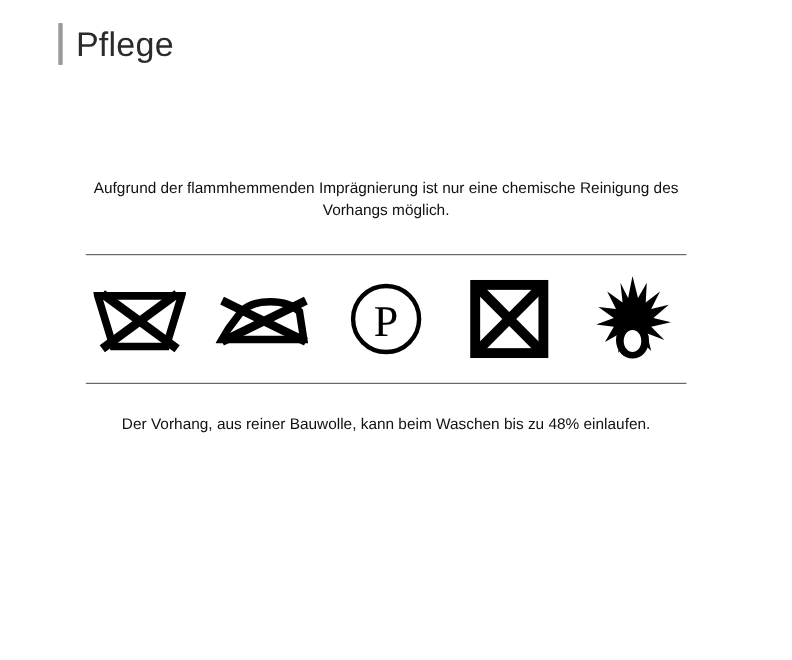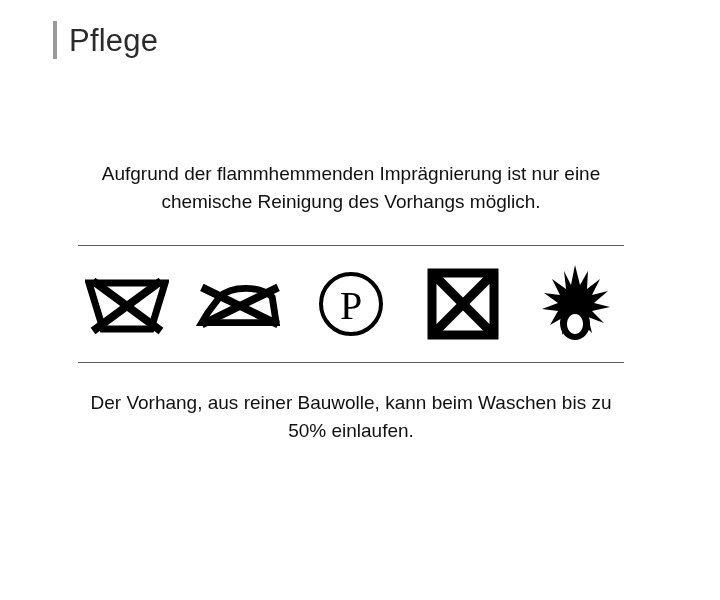--- a/index.html
+++ b/index.html
@@ -47,21 +47,21 @@
 
   
   .content {
     position: absolute;
     left: 78px;
     top: 160px;
     width: 546px;
   }
 
   .paragraph {
-    font-size: 19px;
+    font-size: 14px;
     line-height: 1.45;
     text-align: center;
     color: #111111;
   }
 
   .rule {
     height: 1px;
     background: #5a5a5a;
     width: 100%;
     margin: 0;
@@ -148,16 +148,16 @@
             <path d="M37 42 C28 42 22 50 22 58 C22 68 29 75 37 75 C45 75 52 68 52 58 C52 50 46 42 37 42 Z" fill="#000"></path>
             <path d="M37 49 C32 49 29 54 29 59 C29 65 33 69 37 69 C41 69 45 65 45 59 C45 54 42 49 37 49 Z" fill="#fff"></path>
           </g>
         </svg>
       </div>
 
     </div>
 
     <div class="rule rule-bottom"></div>
 
-    <div class="paragraph bottom-paragraph">Der Vorhang, aus reiner Bauwolle, kann beim Waschen bis zu 50% einlaufen.</div>
+    <div class="paragraph bottom-paragraph">Der Vorhang, aus reiner Bauwolle, kann beim Waschen bis zu 48% einlaufen.</div>
 
   </div>
 </div>
 
 </body></html>

